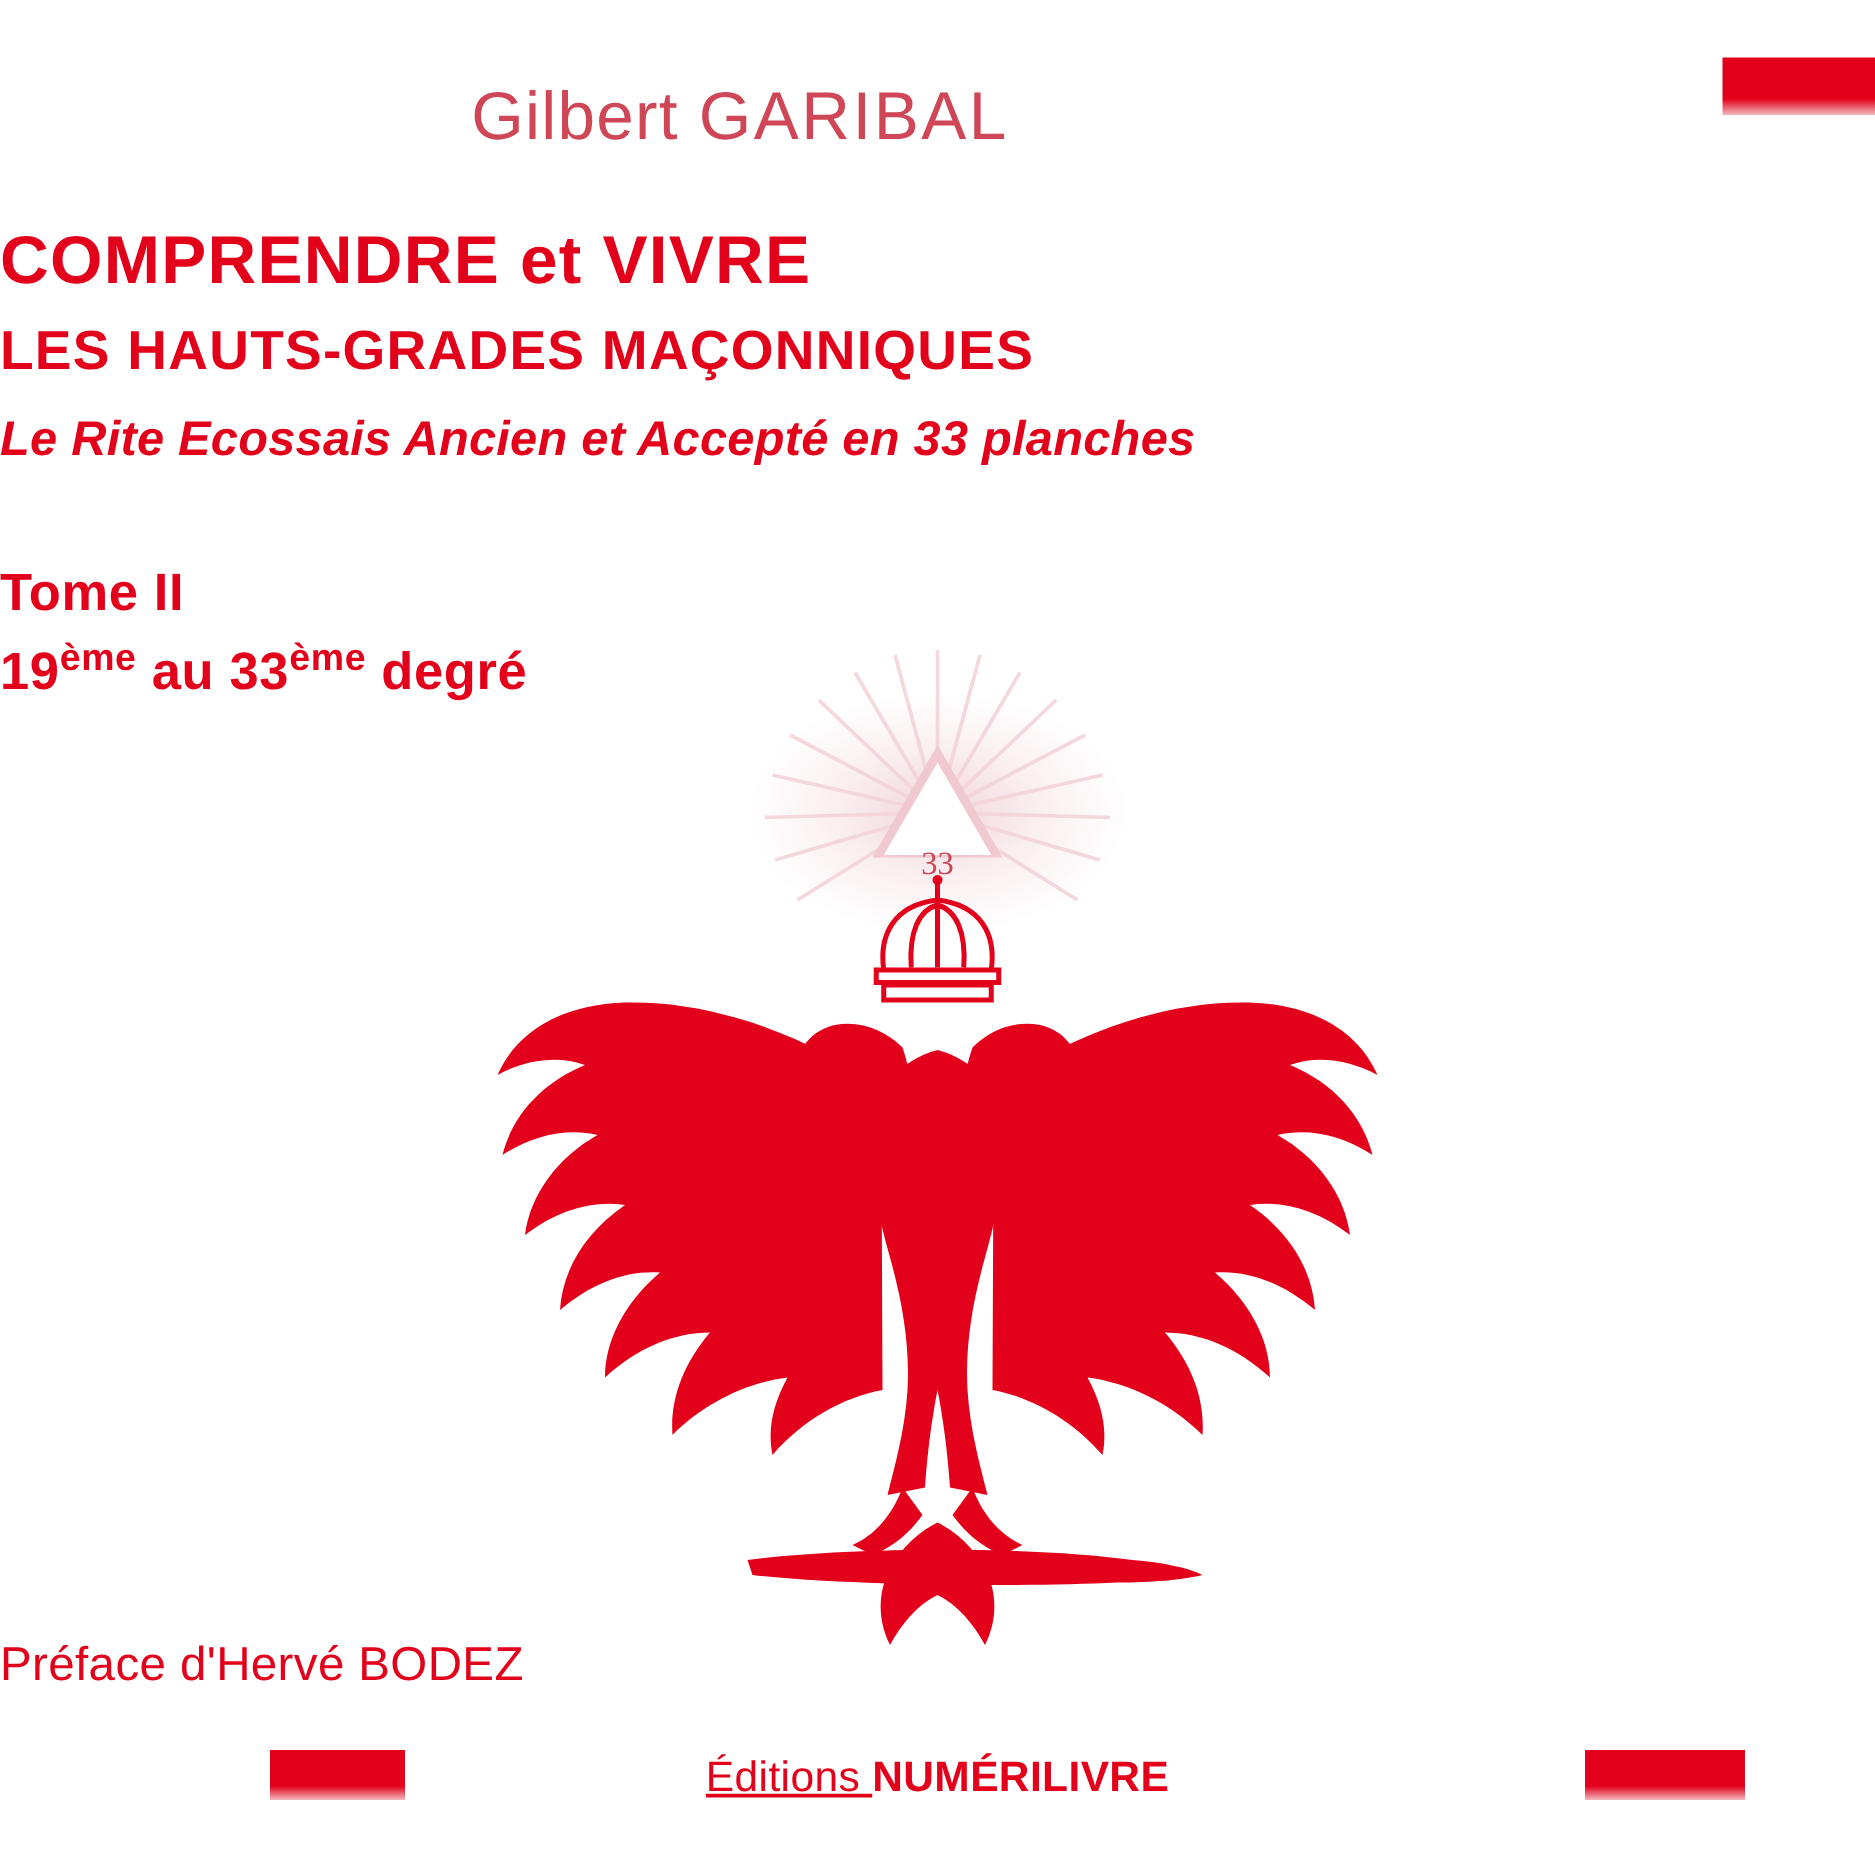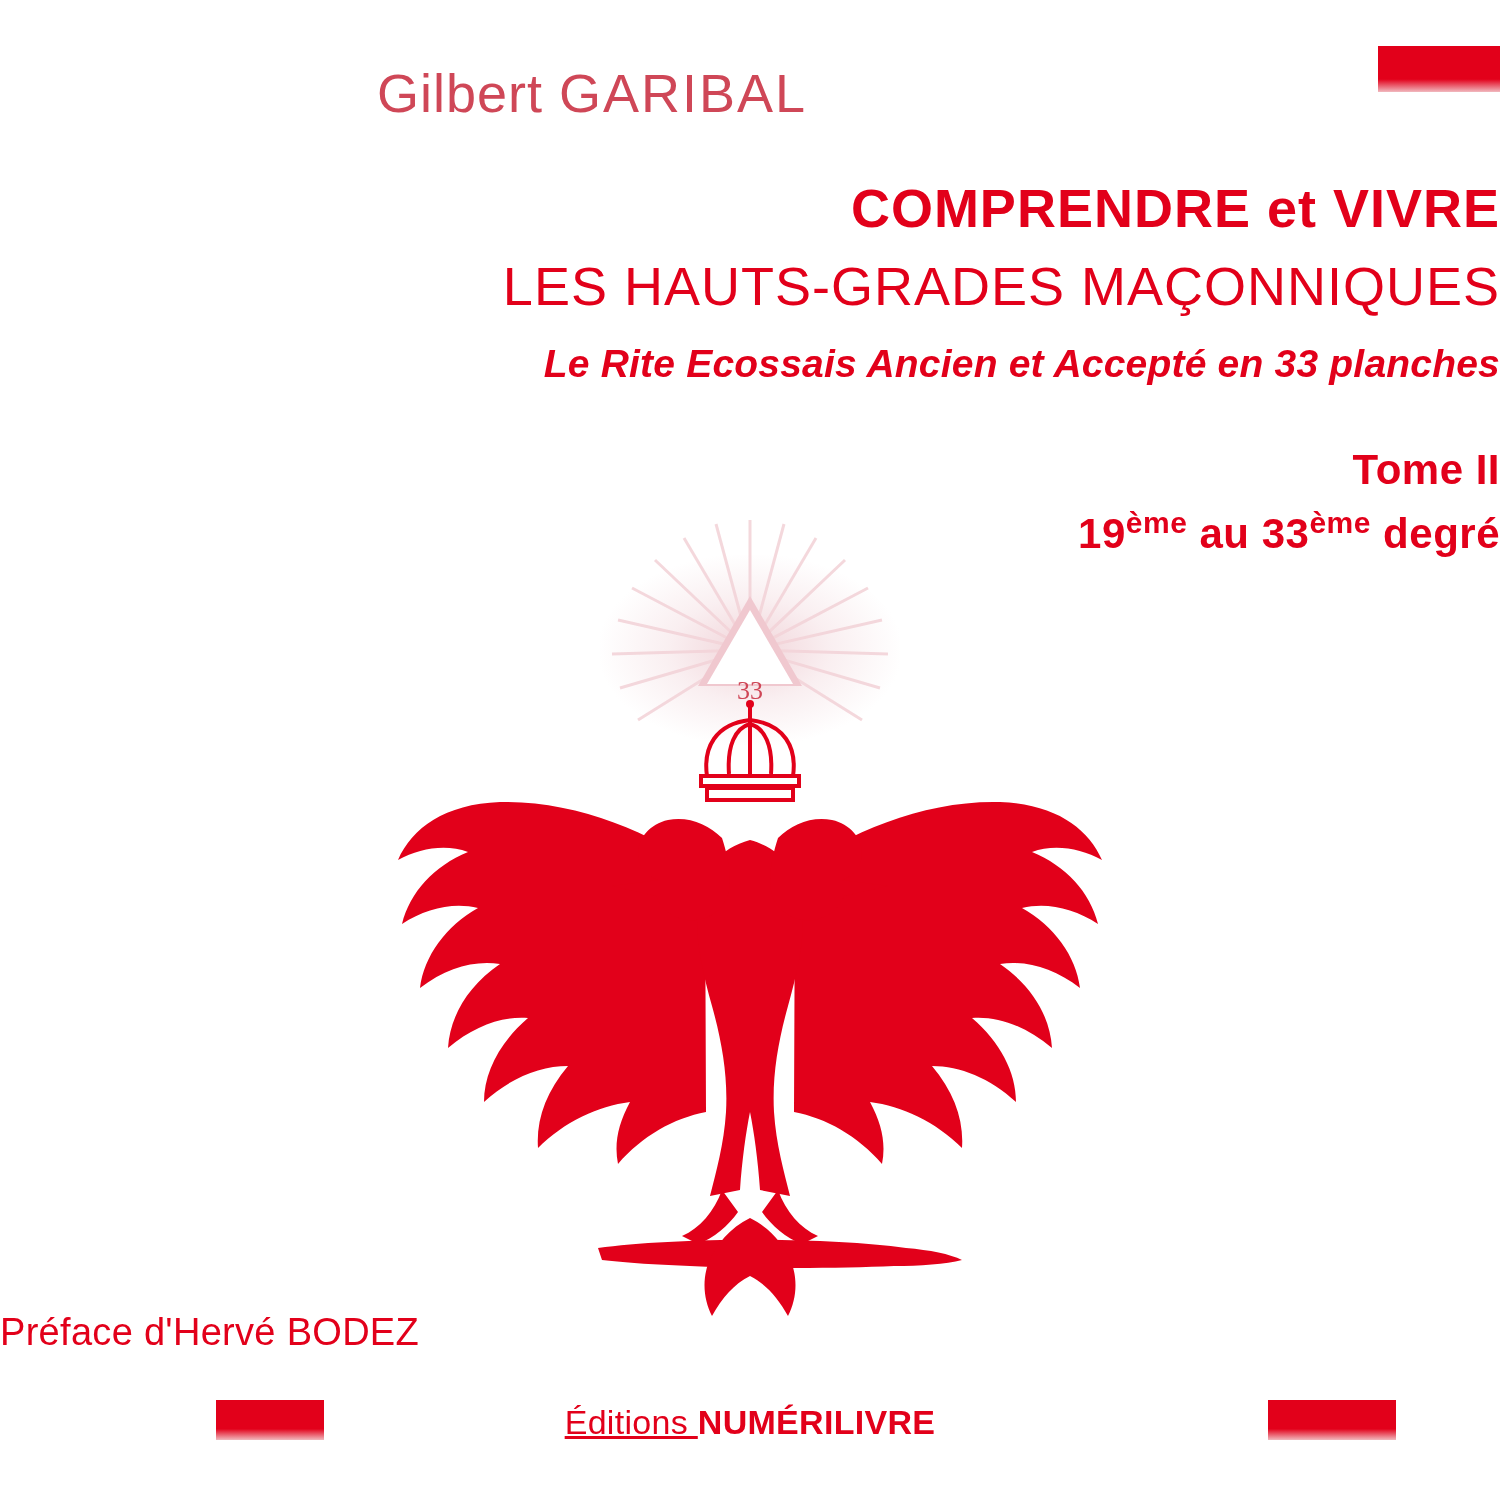--- a/index.html
+++ b/index.html
@@ -60,48 +60,47 @@
   }
   .author .last {
     letter-spacing: 2px;
   }
 
   .title-block {
     position: absolute;
     top: 176px;
     left: 0;
     width: 1500px;
-    text-align: right;
+    text-align: left;
     color: #e2001a;
   }
   .title-line1 {
     font-size: 54px;
     font-weight: bold;
     letter-spacing: 1px;
     line-height: 1.22;
   }
   .title-line2 {
-    font-size: 54px;
-    font-weight: normal;
+    font-size: 44px;
+    font-weight: bold;
     letter-spacing: 1px;
     line-height: 1.22;
     margin-top: 12px;
-    margin-left: 20px;
   }
   .subtitle {
     font-size: 39px;
     font-style: italic;
     font-weight: bold;
     margin-top: 22px;
     letter-spacing: 0.2px;
   }
   .tome {
     font-size: 42px;
     font-weight: bold;
-    margin-top: 60px;
+    margin-top: 76px;
     letter-spacing: 0.5px;
   }
   .degrees {
     font-size: 42px;
     font-weight: bold;
     margin-top: 12px;
     letter-spacing: 0.5px;
   }
   .degrees sup {
     font-size: 30px;

